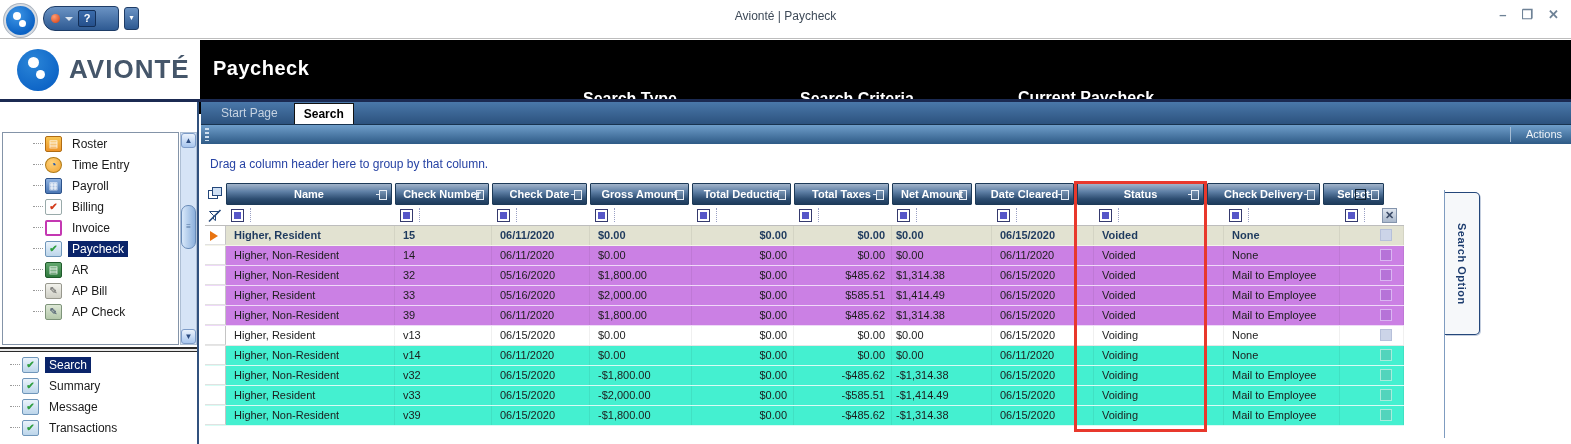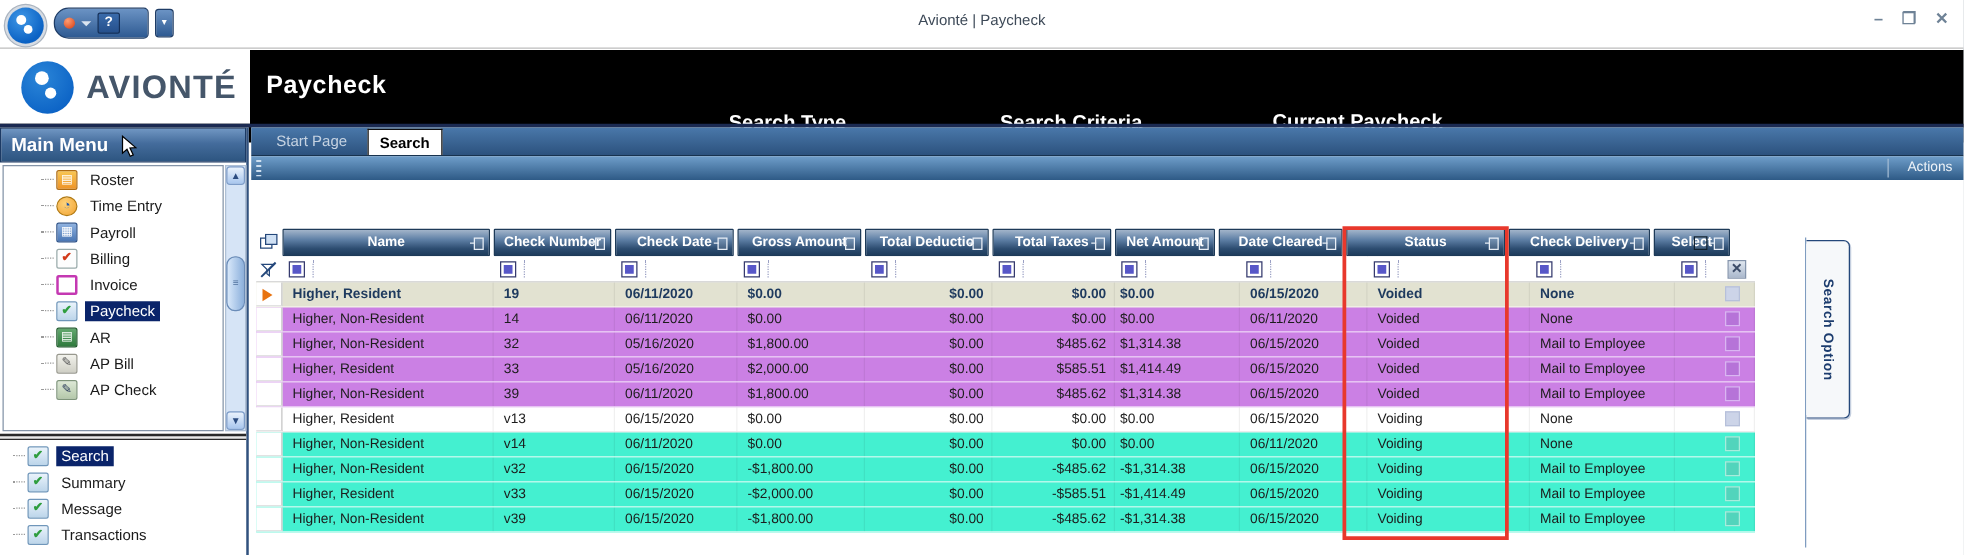--- a/index.html
+++ b/index.html
@@ -189,26 +189,20 @@
     <div class="hdr-label" style="left:1018px; top:49px;">Current Paycheck</div>
     <div class="current-field">
       <span class="orange-icon">
           <i></i>
         </span>
     </div>
   </div>
   <div class="navy-band"></div>
 
   <div class="sidebar">
-    <div class="mm-header">
-      <span>Main Menu</span>
-      <svg class="cursor-svg" width="13" height="19" viewBox="0 0 13 19">
-        <path d="M1 1 L1 14.5 L4.6 11.4 L7.2 17 L9.6 15.9 L7 10.4 L11.6 10.1 Z" fill="#fff" stroke="#000" stroke-width="1"></path>
-      </svg>
-    </div>
     <div class="tree-box" id="tree-box">
         <div class="t-item" style="padding-left: 30px;">
           <div class="stub"></div>
           <div class="ticon i-roster">▤</div>
           <div class="t-label">Roster</div>
         </div>
         <div class="t-item" style="padding-left: 30px;">
           <div class="stub"></div>
           <div class="ticon i-time">◔</div>
           <div class="t-label">Time Entry</div>
@@ -283,20 +277,21 @@
     <div class="tabstrip" id="tabstrip">
         <div class="tab">Start Page</div>
         <div class="tab active">Search</div>
       </div>
     <div class="toolbar">
       <span class="grip"></span>
       <span class="actions-sep"></span>
       <span class="actions-label">Actions</span>
     </div>
     <div class="content">
+      <div class="group-hint">Drag a column header here to group by that column.</div>
       <div class="grid" id="grid">
           <div class="g-head">
             <div class="g-corner"><svg width="15" height="13" style="margin:4px 0 0 3px" viewBox="0 0 15 13">
                 <rect x="0.5" y="3.5" width="9" height="8" fill="#fff" stroke="#24477a"></rect>
                 <rect x="4.5" y="0.5" width="9" height="8" fill="#cfe0f4" stroke="#24477a"></rect>
               </svg></div>
             <div class="h-cell" style="width: 166px;">
               <span>Name</span>
               <div class="pin"></div>
             </div>
@@ -382,21 +377,21 @@
             <div class="f-cell withbtn" style="width: 64px;">
               <div class="f-btn"></div>
               <div class="f-x">✕</div>
             </div>
           </div>
           <div class="g-row r-selected">
             <div class="m-cell">
               <div class="row-arrow"></div>
             </div>
             <div class="g-cell" style="width: 169px; padding-left: 8px;">Higher, Resident</div>
-            <div class="g-cell" style="width: 97px; padding-left: 8px;">19</div>
+            <div class="g-cell" style="width: 97px; padding-left: 8px;">15</div>
             <div class="g-cell" style="width: 98px; padding-left: 8px;">06/11/2020</div>
             <div class="g-cell" style="width: 102px; padding-left: 8px;">$0.00</div>
             <div class="g-cell" style="width: 102px; text-align: right; padding-right: 6px;">$0.00</div>
             <div class="g-cell" style="width: 98px; text-align: right; padding-right: 6px;">$0.00</div>
             <div class="g-cell" style="width: 100px; padding-left: 4px;">$0.00</div>
             <div class="g-cell" style="width: 102px; padding-left: 8px;">06/15/2020</div>
             <div class="g-cell" style="width: 130px; padding-left: 8px;">Voided</div>
             <div class="g-cell" style="width: 116px; padding-left: 8px;">None</div>
             <div class="g-cell" style="width: 64px;"><div class="sel-box sel-selected"></div></div>
           </div>

